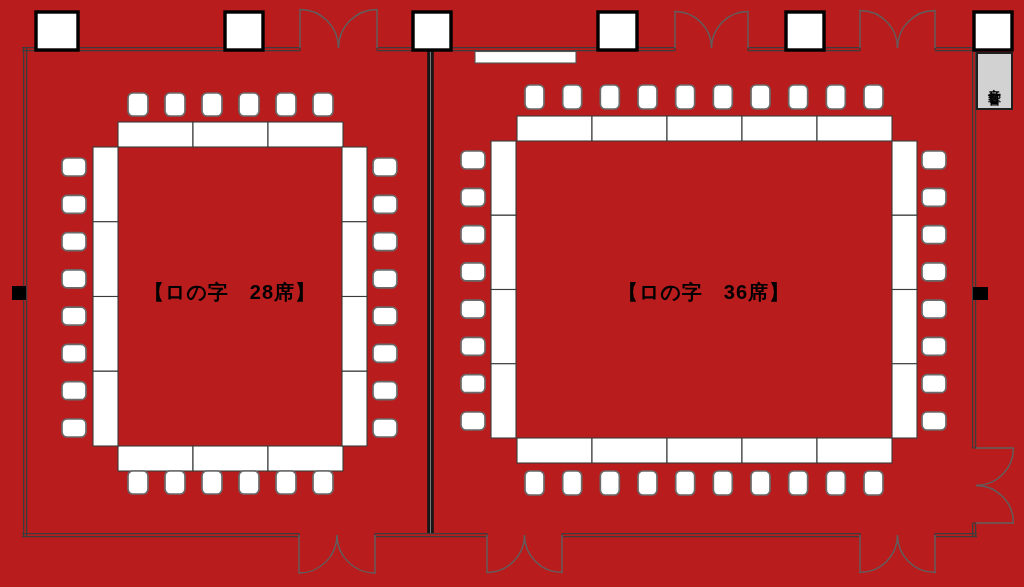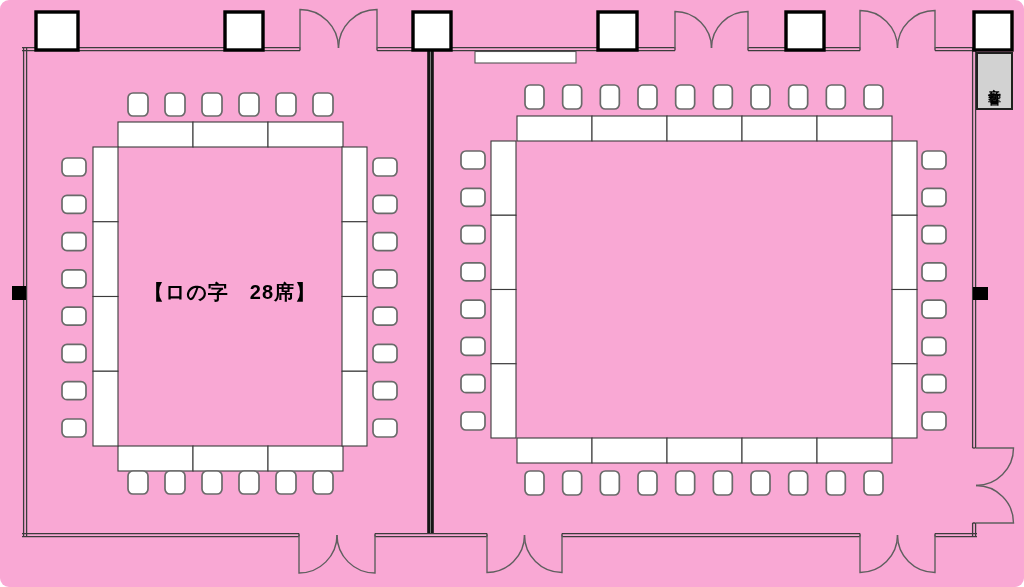--- a/index.html
+++ b/index.html
@@ -1,22 +1,21 @@
 <!DOCTYPE html>
 <html><head>
 <meta charset="utf-8">
 <style>
   html,body{margin:0;padding:0;background:#ffffff;}
   .stage{
     position:relative;
     width:1024px;height:587px;
-    background:#f9a8d4;
+    background:#b91c1c;
     font-family:"Liberation Sans","DejaVu Sans",sans-serif;
     overflow:hidden;
-    border-radius:9px;
   }
   svg{position:absolute;left:0;top:0;}
   .room-label{
     position:absolute;
     transform:translate(-50%,-50%);
     font-size:20px;
     font-weight:bold;
     color:#000;
     white-space:nowrap;
     letter-spacing:1px;
@@ -214,17 +213,18 @@
         <rect x="922" y="225.57142857142856" width="24" height="18" rx="5" ry="5" fill="#fff" stroke="#6a6a6a" stroke-width="1.7"></rect>
         <rect x="922" y="262.8571428571429" width="24" height="18" rx="5" ry="5" fill="#fff" stroke="#6a6a6a" stroke-width="1.7"></rect>
         <rect x="922" y="300.1428571428571" width="24" height="18" rx="5" ry="5" fill="#fff" stroke="#6a6a6a" stroke-width="1.7"></rect>
         <rect x="922" y="337.42857142857144" width="24" height="18" rx="5" ry="5" fill="#fff" stroke="#6a6a6a" stroke-width="1.7"></rect>
         <rect x="922" y="374.7142857142857" width="24" height="18" rx="5" ry="5" fill="#fff" stroke="#6a6a6a" stroke-width="1.7"></rect>
         <rect x="922" y="412" width="24" height="18" rx="5" ry="5" fill="#fff" stroke="#6a6a6a" stroke-width="1.7"></rect>
       </g>
   </svg>
 
   <div class="room-label" style="left:230px;top:292px;">【ロの字　28席】</div>
+  <div class="room-label" style="left:704px;top:292px;">【ロの字　36席】</div>
 
   <div class="audio-panel">
     <span>音響</span>
   </div>
 </div>
 
 </body></html>

